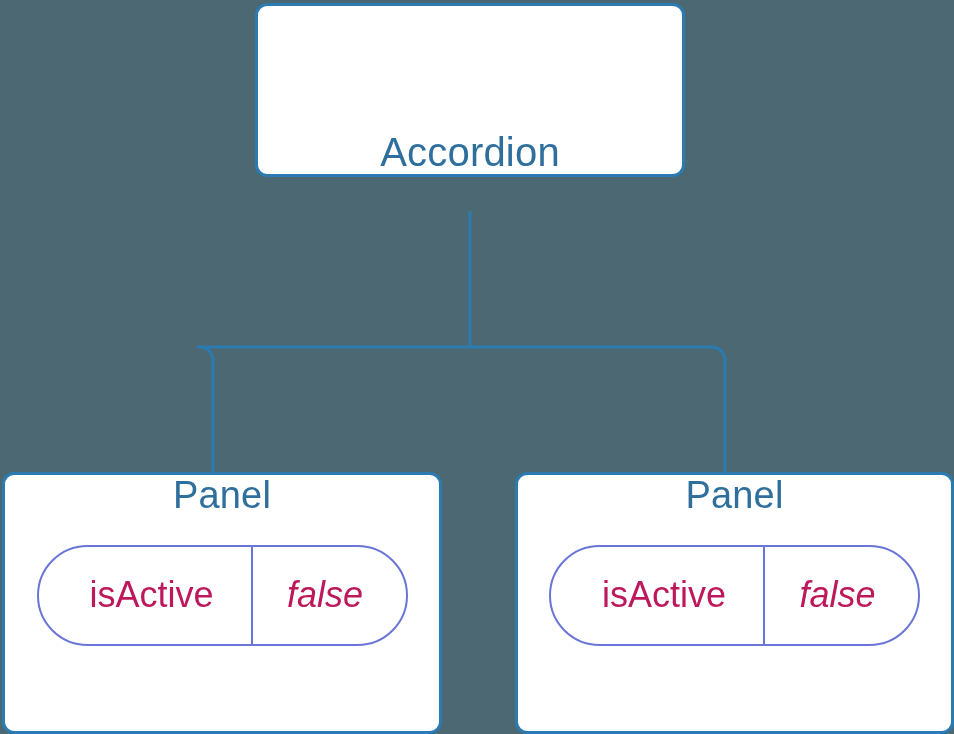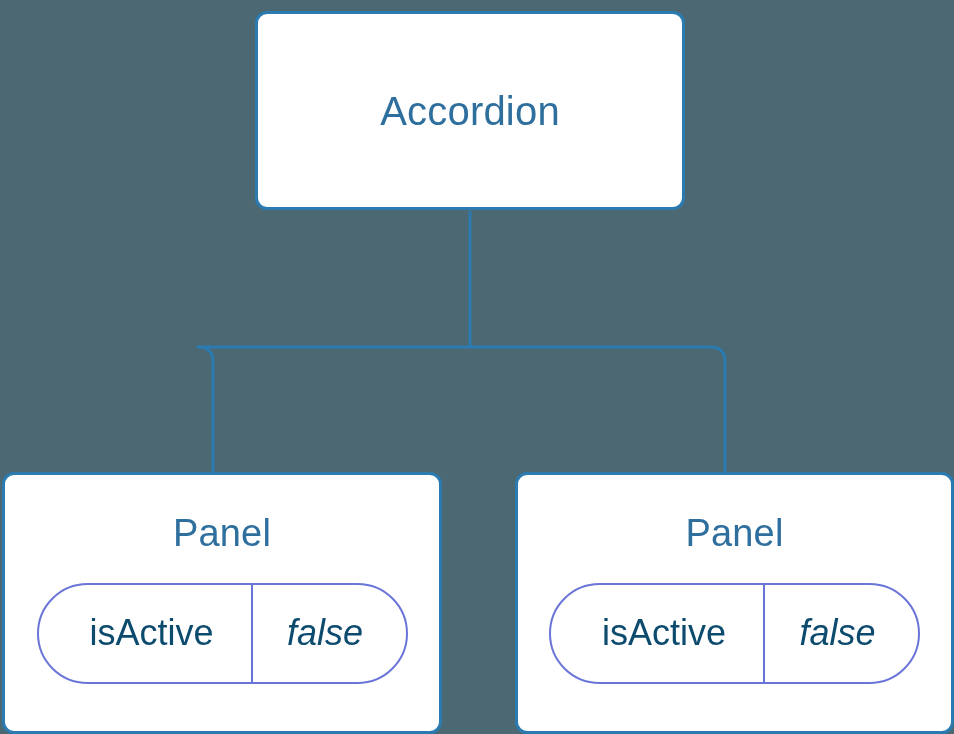--- a/index.html
+++ b/index.html
@@ -38,30 +38,29 @@
     background: #ffffff;
     border: 3px solid #2b7ab0;
     border-radius: 12px;
     display: flex;
     flex-direction: column;
     align-items: center;
   }
 
   .node-root {
     left: 255px;
-    top: 11px;
+    top: 3px;
     width: 430px;
-    height: 199px;
-    justify-content: center;
+    height: 174px;
+    justify-content: flex-end;
   }
 
   .node-child {
     height: 262px;
     top: 472px;
-    padding-top: 38px;
   }
   .node-child.child-left  { left: 2px;   width: 440px; }
   .node-child.child-right { left: 515px; width: 439px; }
 
   .node-title {
     color: #2e6f9e;
     font-size: 38px;
     font-weight: 400;
     line-height: 1.1;
     letter-spacing: 0.2px;
@@ -81,21 +80,21 @@
     border: 2px solid #6a75d8;
     border-radius: 60px;
     background: transparent;
     overflow: hidden;
   }
   .prop-key,
   .prop-val {
     display: flex;
     align-items: center;
     justify-content: center;
-    color: #0c4a6e;
+    color: #be185d;
     font-size: 36px;
     line-height: 1;
     white-space: nowrap;
     box-sizing: border-box;
   }
   .prop-key {
     width: 214px;
     padding-left: 14px;
     border-right: 2px solid #6a75d8;
   }

